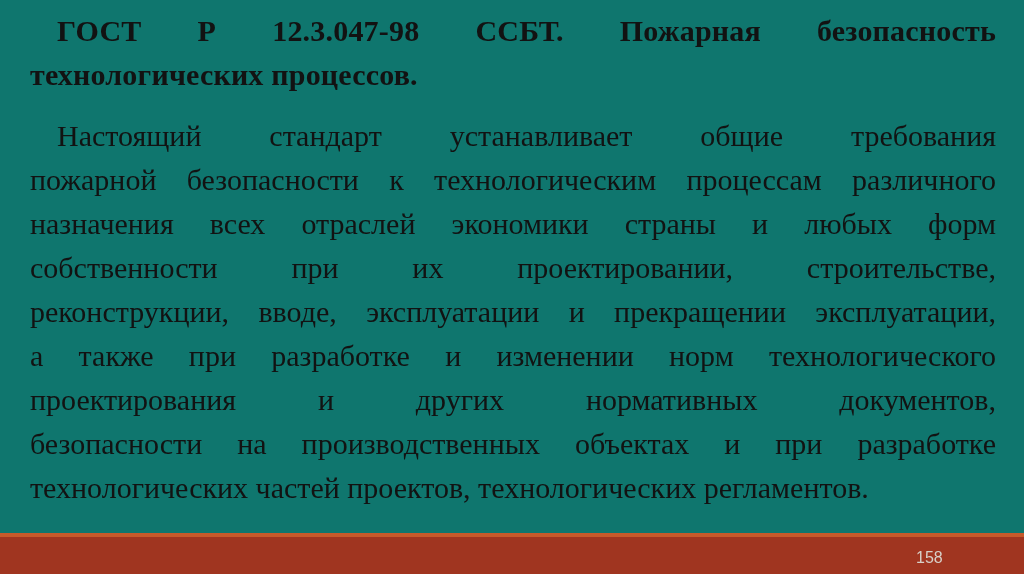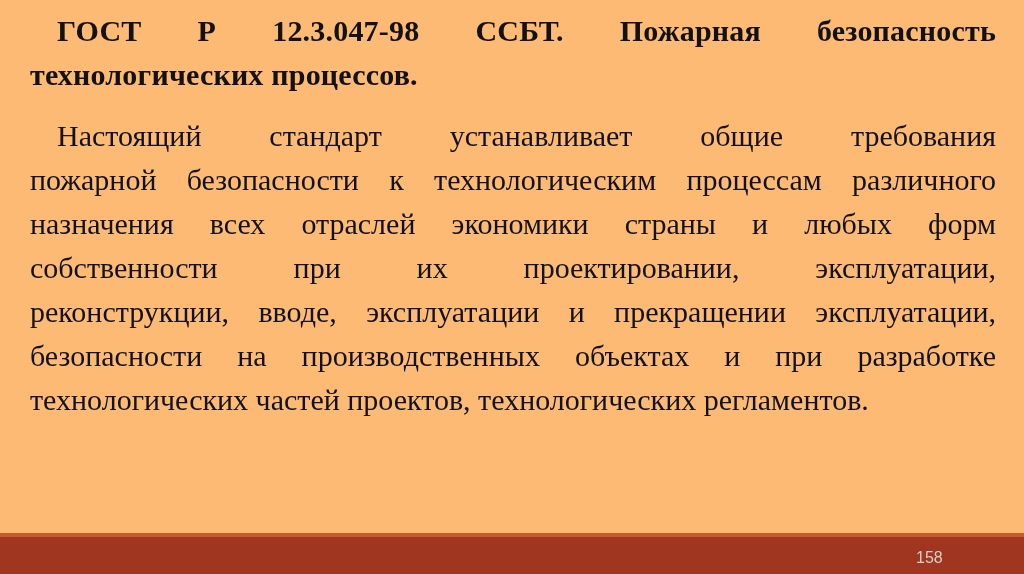--- a/index.html
+++ b/index.html
@@ -1,20 +1,20 @@
 <!DOCTYPE html>
 <html><head>
 <meta charset="utf-8">
 <style>
   html, body { margin: 0; padding: 0; background: #888; }
   .slide {
     position: relative;
     width: 1024px;
     height: 574px;
-    background: #fdba74;
+    background: #0f766e;
     overflow: hidden;
     font-family: "Liberation Serif", "DejaVu Serif", serif;
     color: #121212;
   }
   .text-block {
     position: absolute;
     left: 30px;
     right: 28px;
     top: 9px;
   }
@@ -60,22 +60,24 @@
 
     <div class="para-title">
       <div class="line indent">ГОСТ Р 12.3.047-98 ССБТ. Пожарная безопасность</div>
       <div class="line lastline">технологических процессов.</div>
     </div>
 
     <div class="para-body">
       <div class="line indent">Настоящий стандарт устанавливает общие требования</div>
       <div class="line">пожарной безопасности к технологическим процессам различного</div>
       <div class="line">назначения всех отраслей экономики страны и любых форм</div>
-      <div class="line">собственности при их проектировании, эксплуатации,</div>
+      <div class="line">собственности при их проектировании, строительстве,</div>
       <div class="line">реконструкции, вводе, эксплуатации и прекращении эксплуатации,</div>
+      <div class="line">а также при разработке и изменении норм технологического</div>
+      <div class="line">проектирования и других нормативных документов,</div>
       <div class="line">безопасности на производственных объектах и при разработке</div>
       <div class="line lastline">технологических частей проектов, технологических регламентов.</div>
     </div>
 
   </div>
 
   <div class="footer-bar">
     <span class="page-number">158</span>
   </div>
 

